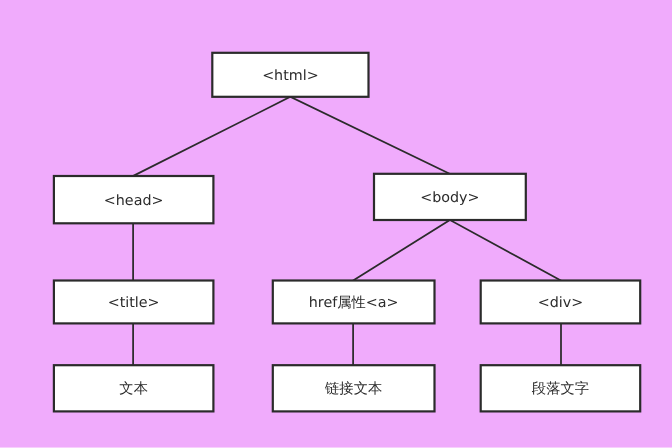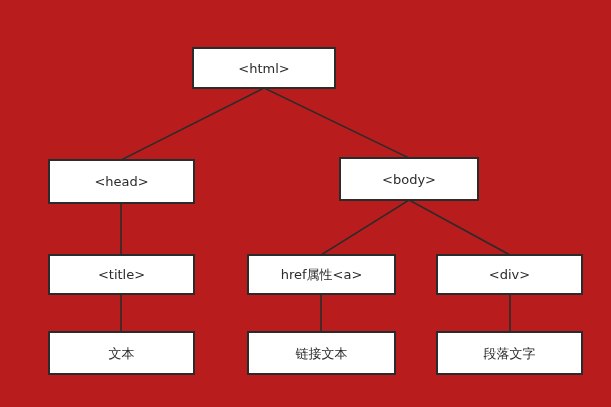--- a/index.html
+++ b/index.html
@@ -10,21 +10,21 @@
   body {
     width: 611px;
     height: 407px;
     overflow: hidden;
     font-family: "DejaVu Sans", "Liberation Sans", sans-serif;
   }
   #diagram-root {
     position: relative;
     width: 611px;
     height: 407px;
-    background: #b91c1c;
+    background: #f0abfc;
   }
   svg.tree-canvas {
     position: absolute;
     top: 0;
     left: 0;
     width: 611px;
     height: 407px;
     display: block;
   }
   .node-rect {

